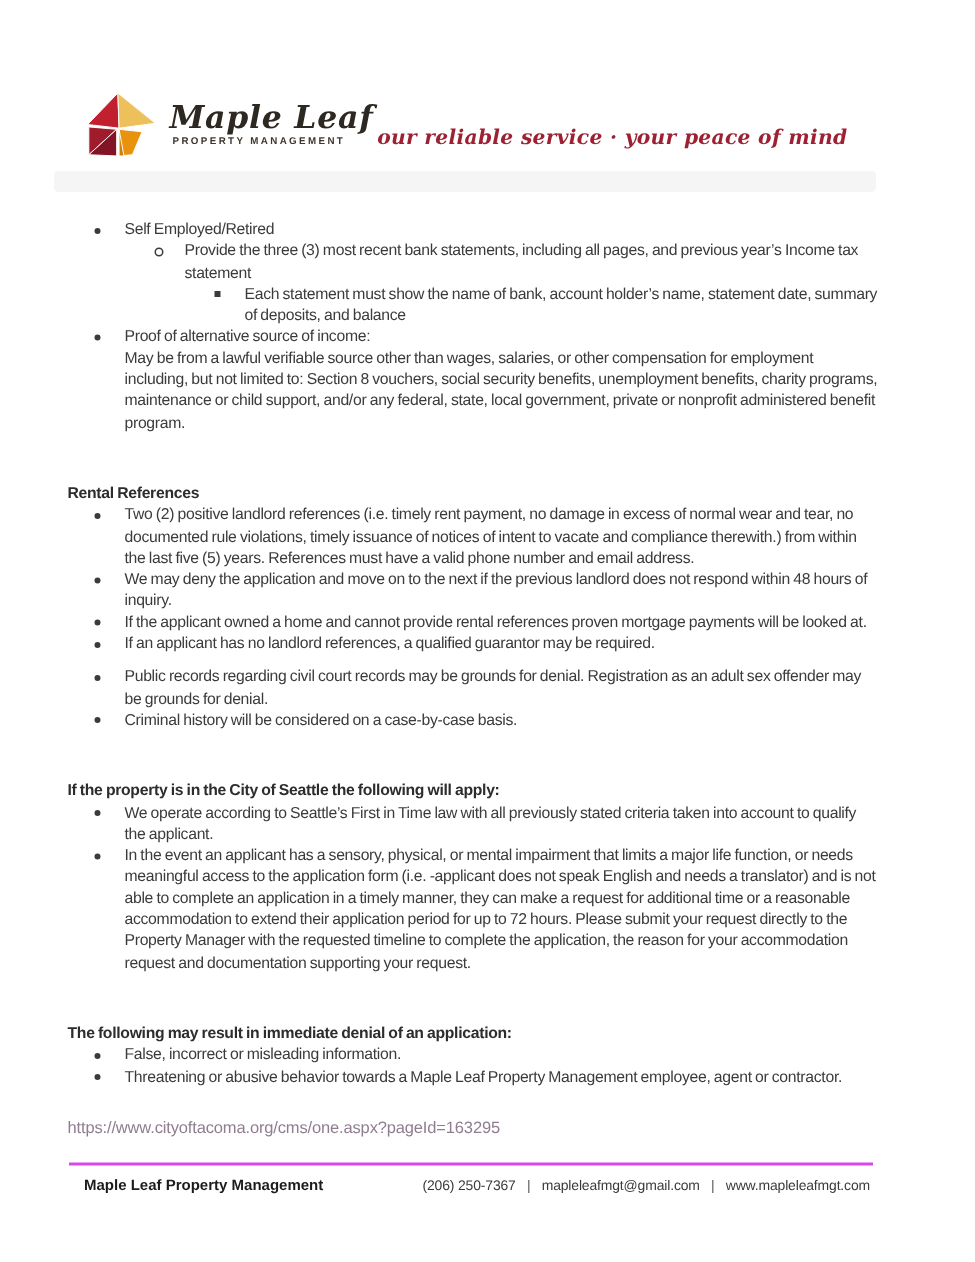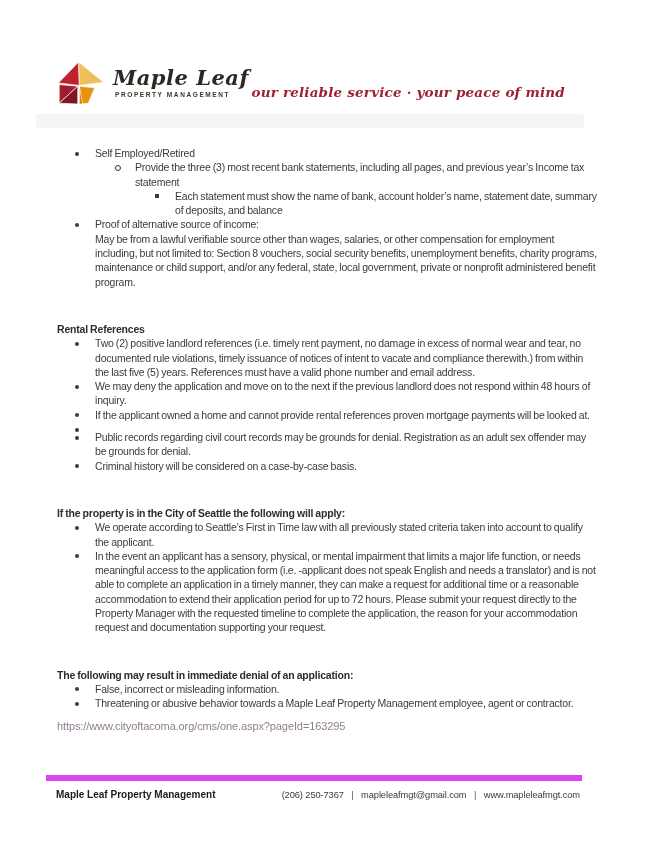--- a/index.html
+++ b/index.html
@@ -14,40 +14,40 @@
   .brand{font-family:"DejaVu Serif",serif;font-style:italic;font-weight:bold;
          font-size:21px;line-height:1;color:#2e2822;letter-spacing:0.5px;}
   .brand-sub{font-size:6.5px;font-weight:bold;letter-spacing:1.6px;color:#3e362c;
              margin-top:3px;padding-left:2px;}
   .tagline{position:absolute;right:55px;top:84px;font-family:"DejaVu Serif",serif;
            font-style:italic;font-weight:600;font-size:13.5px;color:#9e2133;letter-spacing:0.2px;}
   .header-band{position:absolute;left:36px;right:36px;top:114px;height:14px;
                background:#f5f5f6;border-radius:3px;}
   
   .body{
-    position:absolute;left:57px;top:146px;width:540px;
+    position:absolute;left:45px;top:146px;width:540px;
     font-size:10.5px;line-height:14.3px;letter-spacing:-0.2px;word-spacing:-0.5px;
   }
   .li{position:relative;}
   .l1{padding-left:38px;}
   .l2{padding-left:78px;}
   .l3{padding-left:118px;}
   .cont{padding-left:38px;}
   .mk{position:absolute;display:block;}
   .mk1{left:18px;top:5.5px;width:4px;height:4px;background:#3b3b3b;border-radius:50%;}
   .mk2{left:58px;top:5px;width:4px;height:4px;border:1px solid #3b3b3b;border-radius:50%;background:transparent;}
   .mk3{left:98px;top:5.5px;width:4px;height:4px;background:#3b3b3b;}
   .sec{margin-top:8px;}
   .sec.gap-sm{margin-top:4px;}
   .sec-h{font-weight:bold;color:#2d2d2d;margin-top:33px;}
-  .doc-link{display:block;margin-top:8px;font-size:11px;letter-spacing:-0.1px;
+  .doc-link{display:block;margin-top:20px;font-size:11px;letter-spacing:-0.1px;
             color:#8f7d90;text-decoration:none;cursor:pointer;}
   
-  .footer{position:absolute;left:46px;right:38px;top:775px;border-top:6px solid #d946ef;
-          padding:8px 2px 0 10px;display:flex;justify-content:space-between;align-items:flex-end;}
+  .footer{position:absolute;left:46px;right:38px;top:775px;border-top:2px solid #d946ef;
+          padding:8px 2px 0 10px;display:flex;justify-content:space-between;align-items:flex-start;}
   .f-company{font-weight:bold;font-size:10px;color:#1c1c1c;}
   .f-contact{font-size:9.3px;color:#3a3a3a;letter-spacing:-0.1px;}
   .f-contact .sep{margin:0 5px;color:#555;}
 </style>
 </head>
 <body>
 
 <div class="page">
 
   <div class="logo">
@@ -98,20 +98,21 @@
       <div class="li l1">
         <span class="mk mk1"></span>
         <span>We may deny the application and move on to the next if the previous landlord does not respond within 48 hours of inquiry.</span>
       </div>
       <div class="li l1">
         <span class="mk mk1"></span>
         <span>If the applicant owned a home and cannot provide rental references proven mortgage payments will be looked at.</span>
       </div>
       <div class="li l1">
         <span class="mk mk1"></span>
+        <span>If an applicant has no landlord references, a qualified guarantor may be required.</span>
       </div>
     </div>
 
     <div class="sec">
       <div class="li l1">
         <span class="mk mk1"></span>
         <span>Public records regarding civil court records may be grounds for denial. Registration as an adult sex offender may be grounds for denial.</span>
       </div>
       <div class="li l1">
         <span class="mk mk1"></span>

